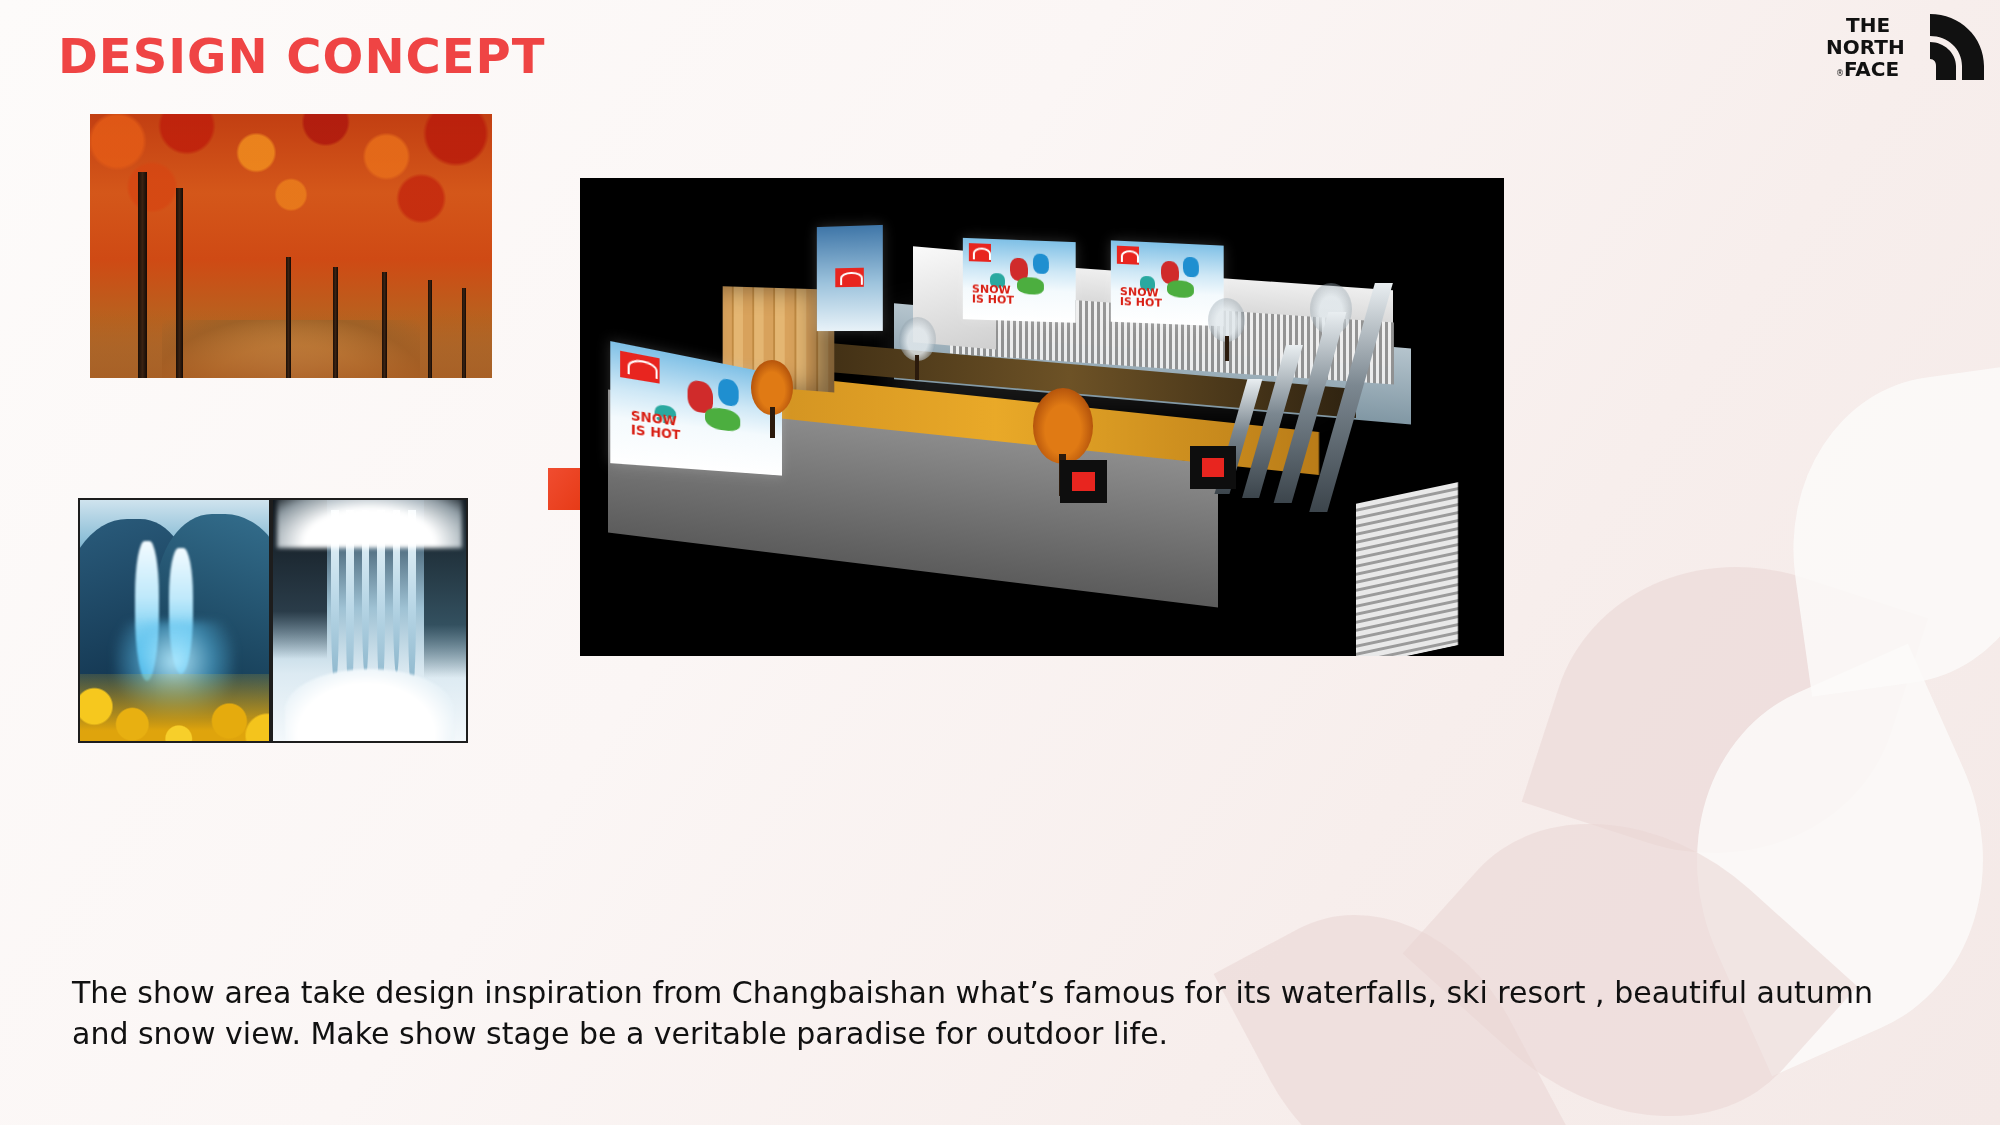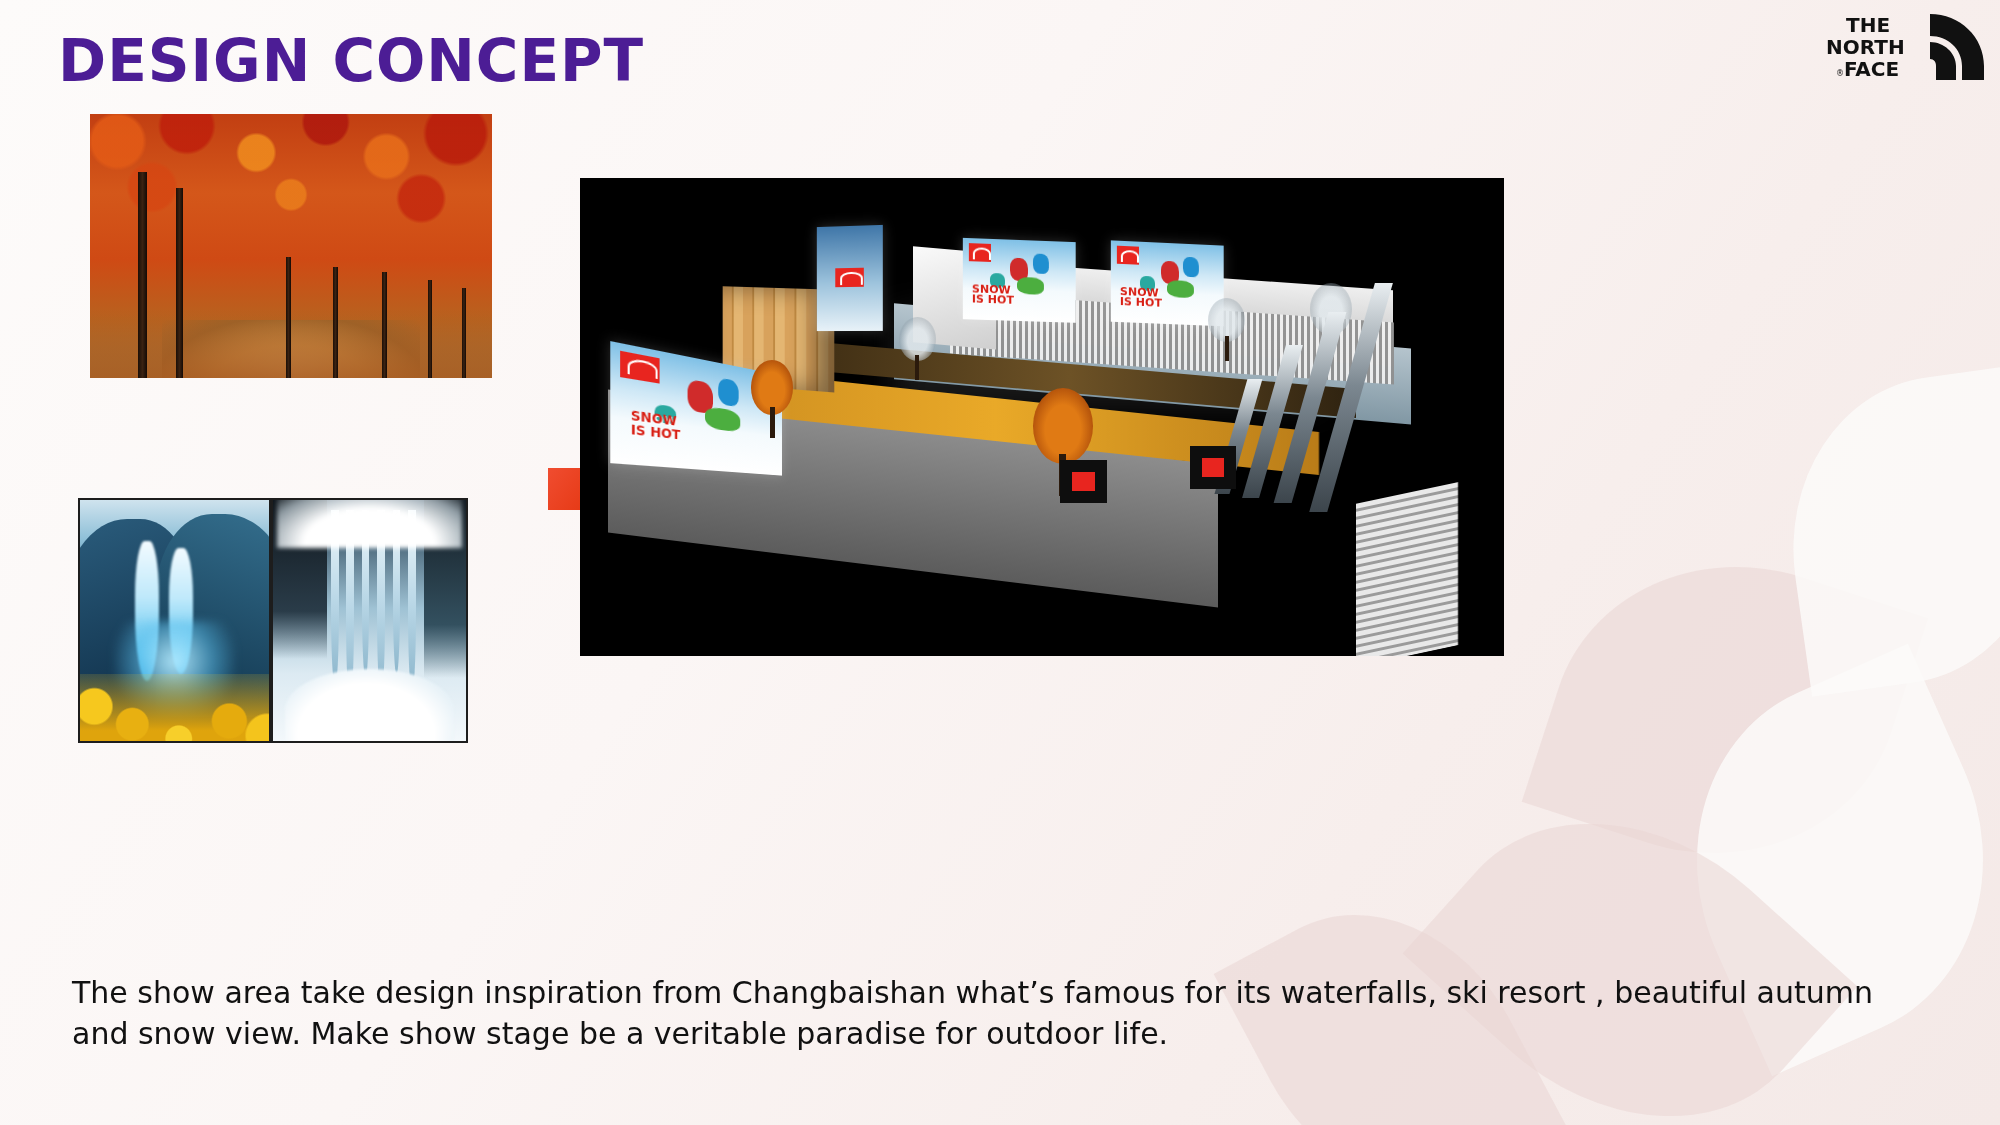--- a/index.html
+++ b/index.html
@@ -16,22 +16,22 @@
   }
   #slide-bg .petal {
     position:absolute; background:rgba(233,214,212,.55);
     border-radius:60% 0 60% 0;
   }
   #slide-bg .petal.lt { background:rgba(252,250,249,.85); }
 
   
   #title {
     position:absolute; left:58px; top:32px;
-    font-size:58px; font-weight:bold; letter-spacing:1px;
-    color:#4c1d95; line-height:1;
+    font-size:48px; font-weight:bold; letter-spacing:1px;
+    color:#ef4444; line-height:1;
     font-family:"DejaVu Sans","Liberation Sans",sans-serif;
   }
 
   
   #logo { position:absolute; right:8px; top:8px; width:170px; height:78px; }
 
   
   #photo-forest {
     position:absolute; left:90px; top:114px; width:402px; height:264px;
     overflow:hidden; background:#b33a10;

